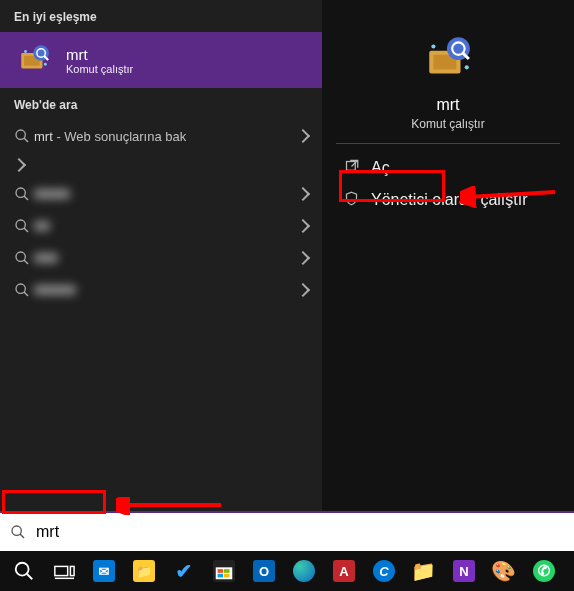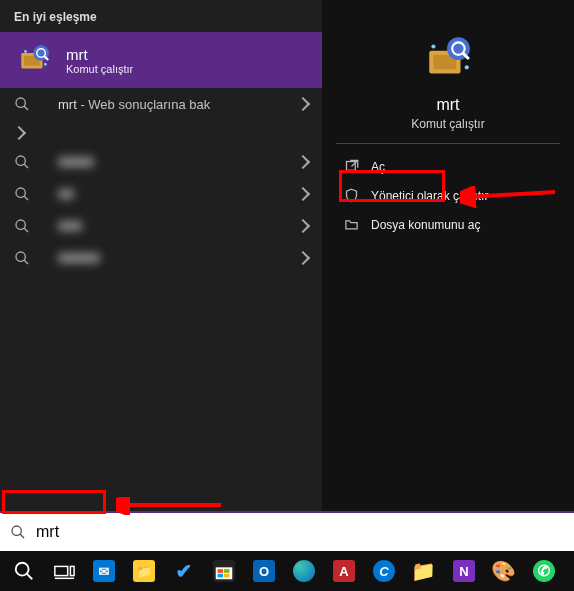--- a/index.html
+++ b/index.html
@@ -16,31 +16,31 @@
   .bm-icon, .right-icon { width: 40px; height: 40px; display: flex; align-items: center; justify-content: center; }
   .bm-icon svg, .right-icon svg { width: 34px; height: 34px; }
   .right-icon { width: 58px; height: 58px; margin: 30px auto 8px; }
   .right-icon svg { width: 50px; height: 50px; }
   .bm-text .t { font-size: 15px; font-weight: 400; }
   .bm-text .s { font-size: 11px; opacity: 0.9; }
   .item {
     display: flex; align-items: center; justify-content: space-between;
     padding: 8px 14px; color: #ddd; font-size: 13px; cursor: pointer;
   }
-  .item .ileft { display: flex; align-items: center; gap: 28px; }
+  .item .ileft { display: flex; align-items: center; gap: 4px; }
   .item .si { width: 16px; height: 16px; opacity: 0.8; flex-shrink: 0; }
   .chev { width: 10px; height: 10px; border-top: 2px solid #aaa; border-right: 2px solid #aaa; transform: rotate(45deg); }
   .blur { filter: blur(5px); color: #888; }
   .blur span { display:inline-block; width: 36px; height:10px; background:#888; border-radius:3px;}
   .right .title { text-align: center; font-size: 16px; margin-top: 4px; }
   .right .subtitle { text-align: center; font-size: 12px; opacity: 0.8; margin-top: 3px; margin-bottom: 12px; }
   .right .divider { height: 1px; background: #444; margin: 6px 14px 8px; }
   .action {
-    display: flex; align-items: center; gap: 12px; padding: 7px 22px;
-    color: #eee; font-size: 12px; cursor: pointer;
+    display: flex; gap: 12px; padding: 7px 22px;
+    color: #eee; font-size: 16px; cursor: pointer;
   }
   .action svg { width: 15px; height: 15px; opacity: 0.9; flex-shrink:0;}
   .highlight-box {
     position: absolute; border: 3px solid #f00; pointer-events: none;
   }
   .hb1 { top: 170px; left: 339px; width: 106px; height: 32px; }
   .arrow1 { position:absolute; top:186px; left:460px; }
   .hb2 { top: 490px; left: 2px; width: 104px; height: 24px; }
   .arrow2 { position:absolute; top:497px; left:116px; }
   .searchbar {
@@ -79,20 +79,21 @@
               <path d="M38 18 l6 6" stroke="#fff" stroke-width="3"></path>
               <circle cx="12" cy="12" r="2" fill="#7ad1ef"></circle>
               <circle cx="40" cy="30" r="2" fill="#7ad1ef"></circle>
             </svg>
         </div>
         <div class="bm-text">
           <div class="t">mrt</div>
           <div class="s">Komut çalıştır</div>
         </div>
       </div>
+      <div class="section-header">Web'de ara</div>
 
       <div class="item">
         <div class="ileft">
           <svg class="si" viewBox="0 0 24 24" fill="none" stroke="#ccc" stroke-width="2">
               <circle cx="10" cy="10" r="7"></circle>
               <line x1="15" y1="15" x2="21" y2="21"></line>
             </svg>
           <span><span>mrt</span><span class="dim"> - Web sonuçlarına bak</span></span>
         </div>
         <div class="chev"></div>
@@ -167,26 +168,20 @@
             <path d="M10 2h12v12"></path>
             <path d="M22 2L12 12"></path>
           </svg>
         <span>Aç</span>
       </div>
       <div class="action">
         <svg viewBox="0 0 24 24" fill="none" stroke="#ccc" stroke-width="2">
             <path d="M12 2l8 3v6c0 5-3.5 9-8 11-4.5-2-8-6-8-11V5l8-3z"></path>
           </svg>
         <span>Yönetici olarak çalıştır</span>
-      </div>
-      <div class="action">
-        <svg viewBox="0 0 24 24" fill="none" stroke="#ccc" stroke-width="2">
-            <path d="M3 6h6l2 3h10v10H3z"></path>
-          </svg>
-        <span>Dosya konumunu aç</span>
       </div>
     </div>
   </div>
 
   <div class="searchbar">
     <svg class="mag" viewBox="0 0 24 24" fill="none" stroke="#555" stroke-width="2">
         <circle cx="10" cy="10" r="7"></circle>
         <line x1="15" y1="15" x2="21" y2="21"></line>
       </svg>
     <input type="text" value="mrt" style="">

